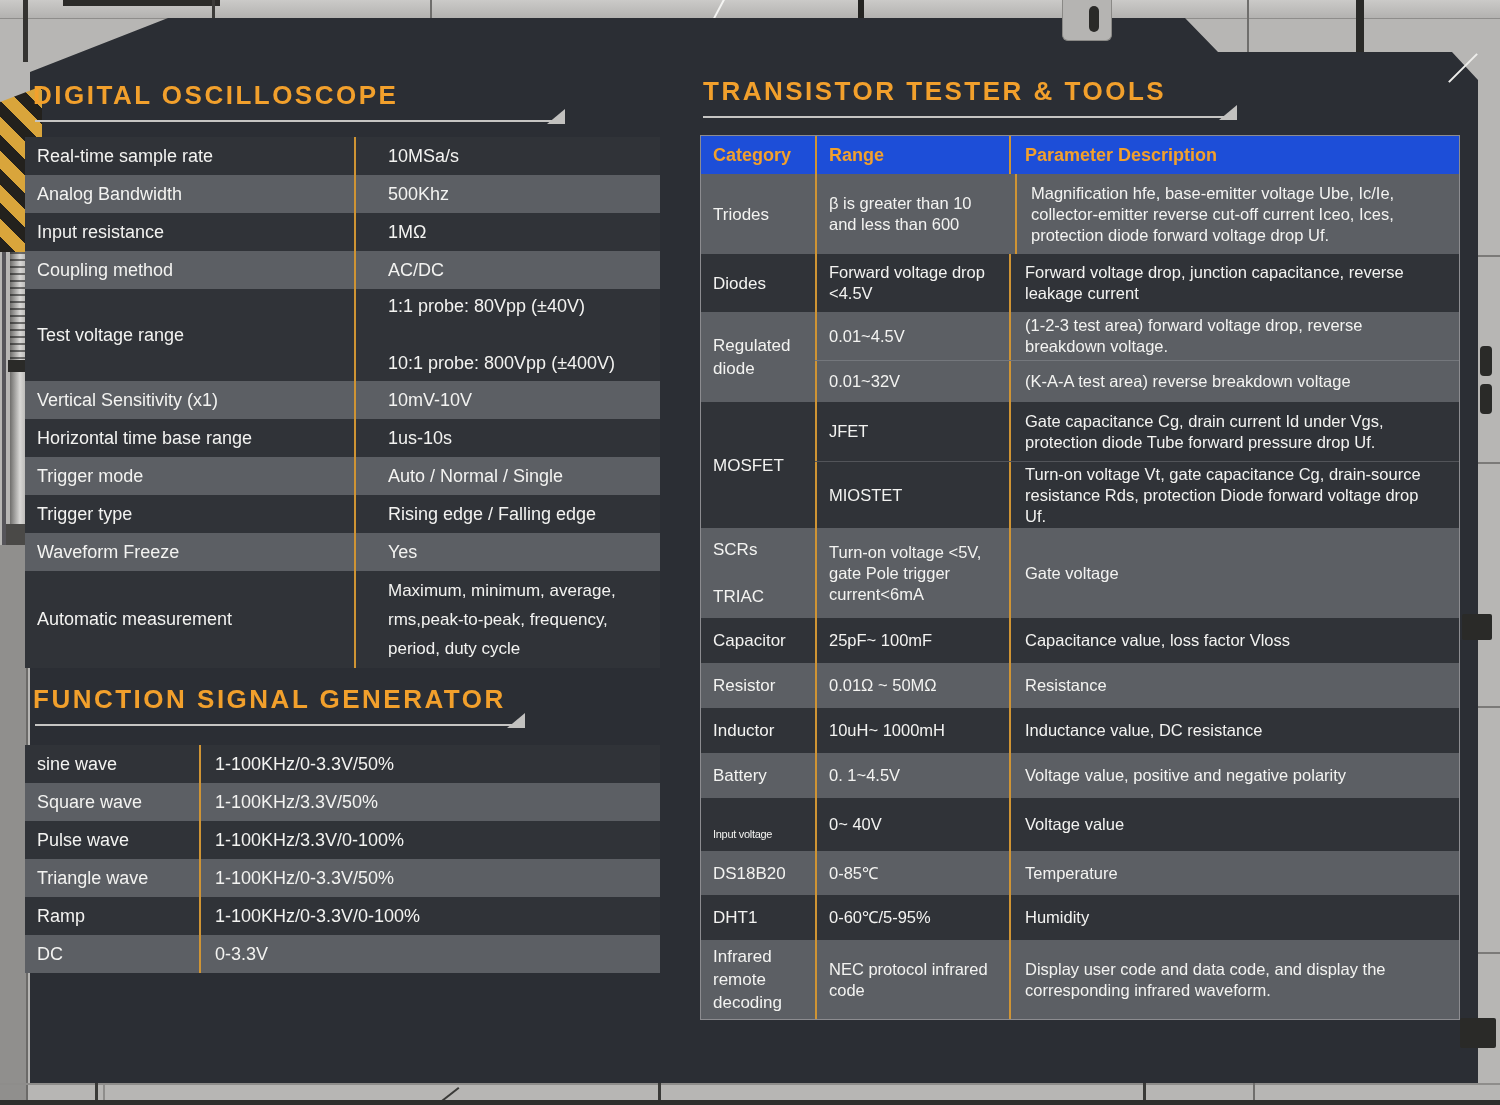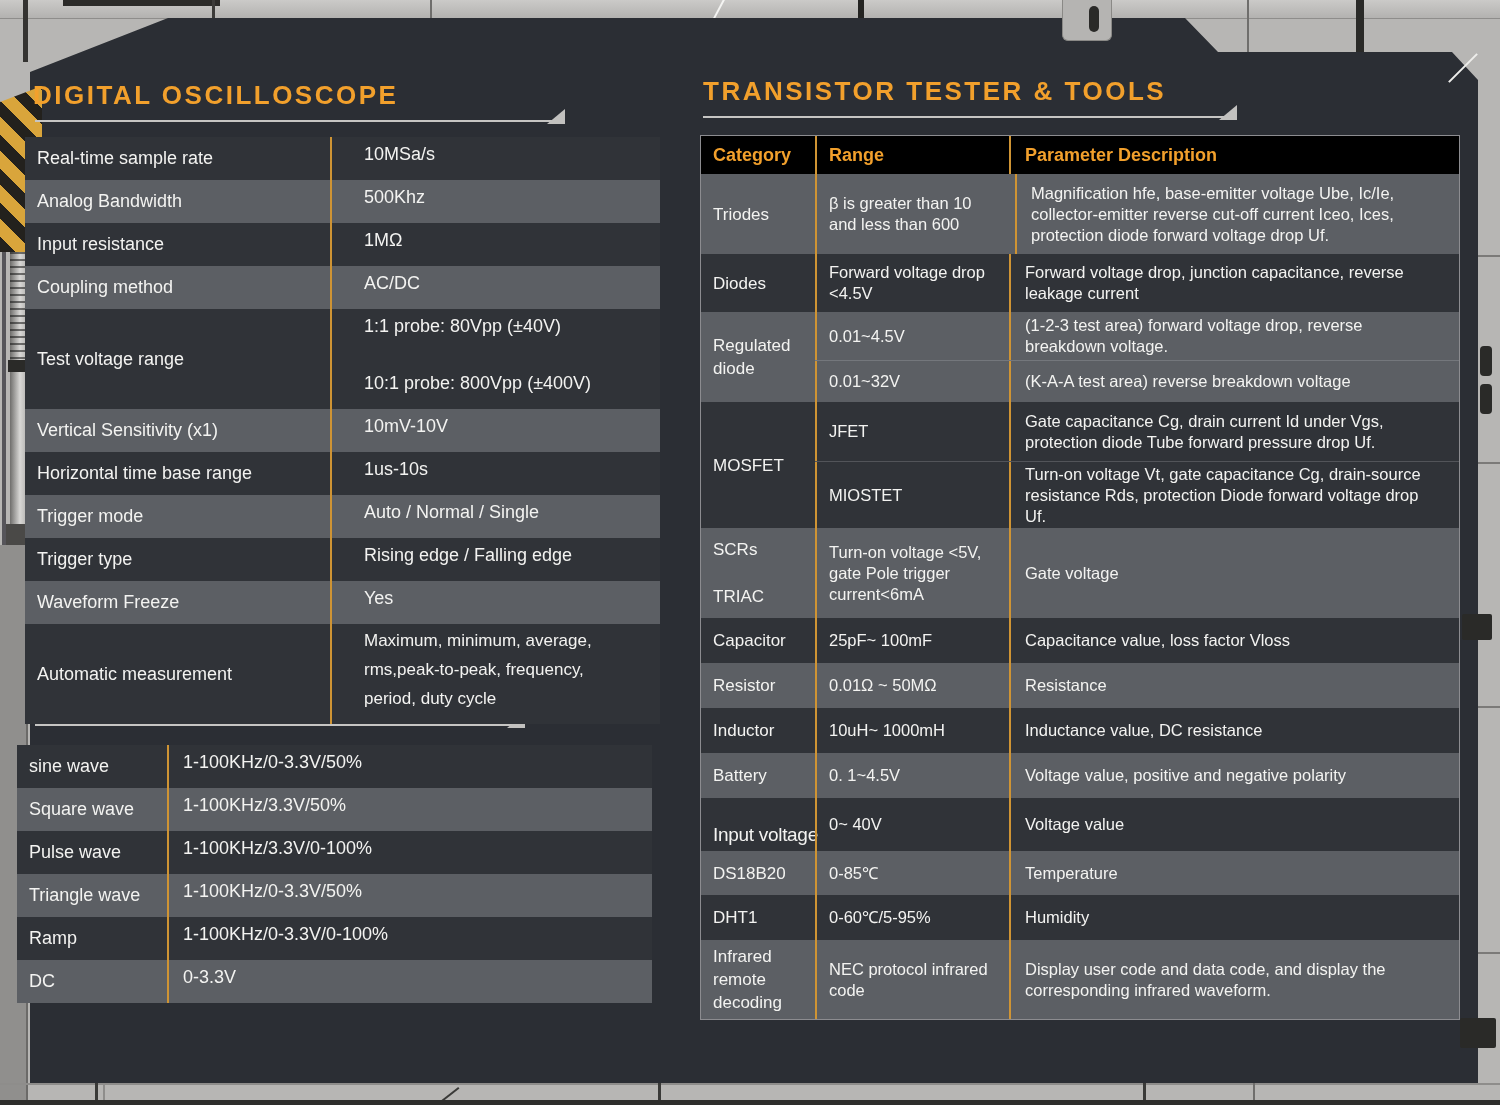--- a/index.html
+++ b/index.html
@@ -52,45 +52,45 @@
   .title-rule{position:absolute;height:2px;background:#c6c5c3;}
   #osc-rule{left:35px;top:120px;width:528px;}
   #gen-rule{left:35px;top:724px;width:488px;}
   #tester-rule{left:703px;top:116px;width:532px;}
   .rule-arrow{position:absolute;right:-2px;top:-11px;width:18px;height:15px;background:#c2c1bf;
     clip-path:polygon(0 100%,100% 0,100% 100%);}
 
   
   .spec-table{position:absolute;width:635px;}
   #osc-table{left:25px;top:137px;--labelw:305px;}
-  #gen-table{left:17px;top:745px;--labelw:150px;}
+  #gen-table{left:25px;top:745px;--labelw:150px;}
   .spec-row{display:flex;}
   .spec-row.dark{background:#303338;}
   .spec-row.light{background:#5c5f64;}
   .spec-label{width:var(--labelw);display:flex;align-items:center;padding-left:12px;
     font-size:18px;color:#f3f3f1;box-sizing:border-box;}
   .spec-value{flex:1;border-left:2px solid #cf9434;display:flex;flex-direction:column;
-    justify-content:center;padding:6px 10px 14px 32px;row-gap:6px;}
+    justify-content:center;padding:6px 10px 6px 32px;row-gap:6px;margin-left:24px;}
   #gen-table .spec-value{padding-left:14px;}
   .vline{font-size:18px;line-height:23px;color:#f3f3f1;}
   .spec-value.gap-wide{row-gap:17px;gap:34px;}
   .spec-value.tight{row-gap:7px;}
   .spec-value.tight .vline{font-size:17px;line-height:22px;}
 
   
   .t-table{position:absolute;left:700px;top:135px;width:758px;border:1px solid #8c8c90;}
   .t-row{display:flex;}
   .t-row.dark{background:#303338;}
   .t-row.light{background:#5c5f64;}
-  .t-row.t-header{background:#000000;min-height:38px;}
+  .t-row.t-header{background:#1d4ed8;min-height:38px;}
   .t-cat{width:114px;box-sizing:border-box;padding:6px 4px 6px 12px;display:flex;
     flex-direction:column;justify-content:center;row-gap:2px;}
   .t-cat.spread{row-gap:26px;}
   .cat-line{font-size:17px;line-height:21px;color:#f3f3f1;}
-  .cat-line.condensed{font-size:19px;letter-spacing:-0.3px;white-space:nowrap;margin-top:20px;}
+  .cat-line.condensed{font-size:11px;letter-spacing:-0.3px;white-space:nowrap;margin-top:20px;}
   .t-subs{flex:1;display:flex;flex-direction:column;}
   .t-sub{display:flex;flex:1;}
   .t-sub.sep{border-top:1px solid rgba(205,205,210,0.22);}
   .t-range{width:194px;box-sizing:border-box;padding:5px 8px 5px 12px;display:flex;align-items:center;
     font-size:16.5px;line-height:21px;border-left:2px solid #cf9434;color:#f3f3f1;}
   .t-desc{flex:1;padding:5px 16px 5px 14px;display:flex;align-items:center;
     font-size:16.5px;line-height:21px;border-left:2px solid #cf9434;color:#f3f3f1;}
   .t-header .cat-line,.t-header .t-range,.t-header .t-desc{color:#f2a02c;font-weight:bold;font-size:18px;}
 </style>
 </head>

